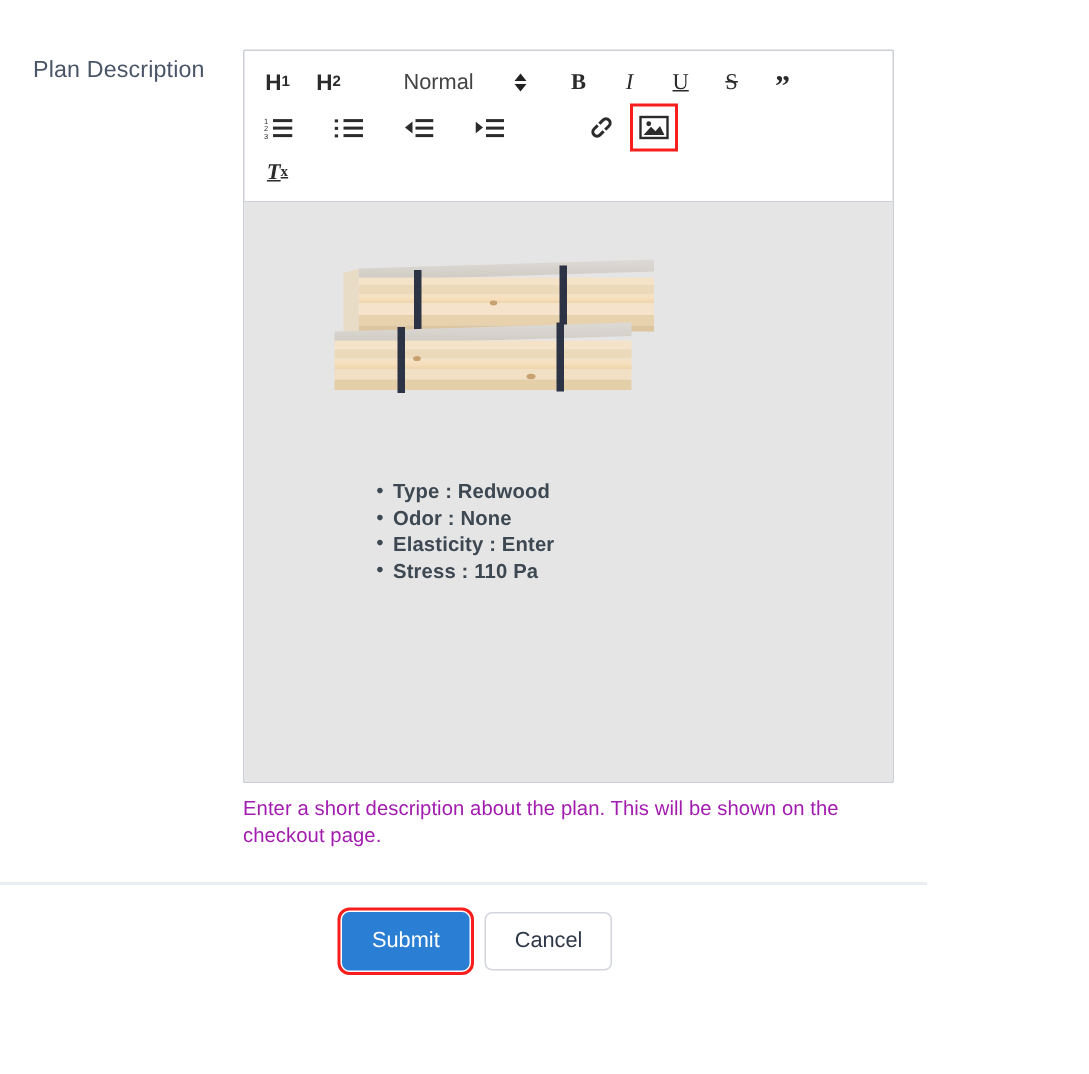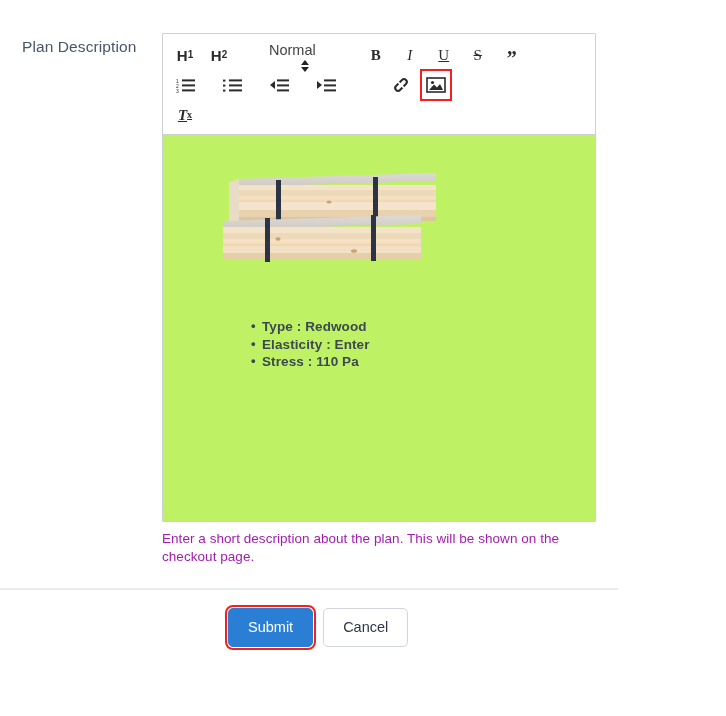--- a/index.html
+++ b/index.html
@@ -86,21 +86,20 @@
   .tb-gap-lg { width: 38px; }
   .tb-gap-xl { width: 50px; }
 
   
   .picker {
     display: inline-flex;
     align-items: center;
     cursor: pointer;
     height: 26px;
     margin: 2px 0;
-    flex-direction: column;
   }
   .picker-label {
     font-size: 14.5px;
     color: #444;
     padding-right: 26px;
     white-space: nowrap;
   }
   .picker-arrows {
     display: inline-flex;
     flex-direction: column;
@@ -119,21 +118,21 @@
 
   .highlight-red {
     outline: 2px solid #f81e1e;
     outline-offset: 1px;
   }
 
   
   .editor-content {
     height: 386px;
     padding: 14px 16px;
-    background: #bef264;
+    background: #e5e5e5;
     overflow: hidden;
   }
 
   .lumber-wrap {
     padding-left: 42px;
     padding-top: 22px;
   }
 
   .spec-list {
     margin: 48px 0 0 0;
@@ -383,20 +382,21 @@
               <rect x="44" y="47" width="5" height="44" fill="#2c3344"></rect>
               <rect x="150" y="44" width="5" height="46" fill="#2c3344"></rect>
 
               <ellipse cx="57" cy="68" rx="2.6" ry="1.7" fill="#c9a271"></ellipse>
               <ellipse cx="133" cy="80" rx="3" ry="1.8" fill="#c9a271"></ellipse>
             </svg>
           </div>
 
           <ul class="spec-list">
             <li>Type : Redwood</li>
+            <li>Odor : None</li>
             <li>Elasticity : Enter</li>
             <li>Stress : 110 Pa</li>
           </ul>
 
         </div>
       </div>
 
       <div class="help-text">Enter a short description about the plan. This will be shown on the checkout page.</div>
     </div>
   </div>

